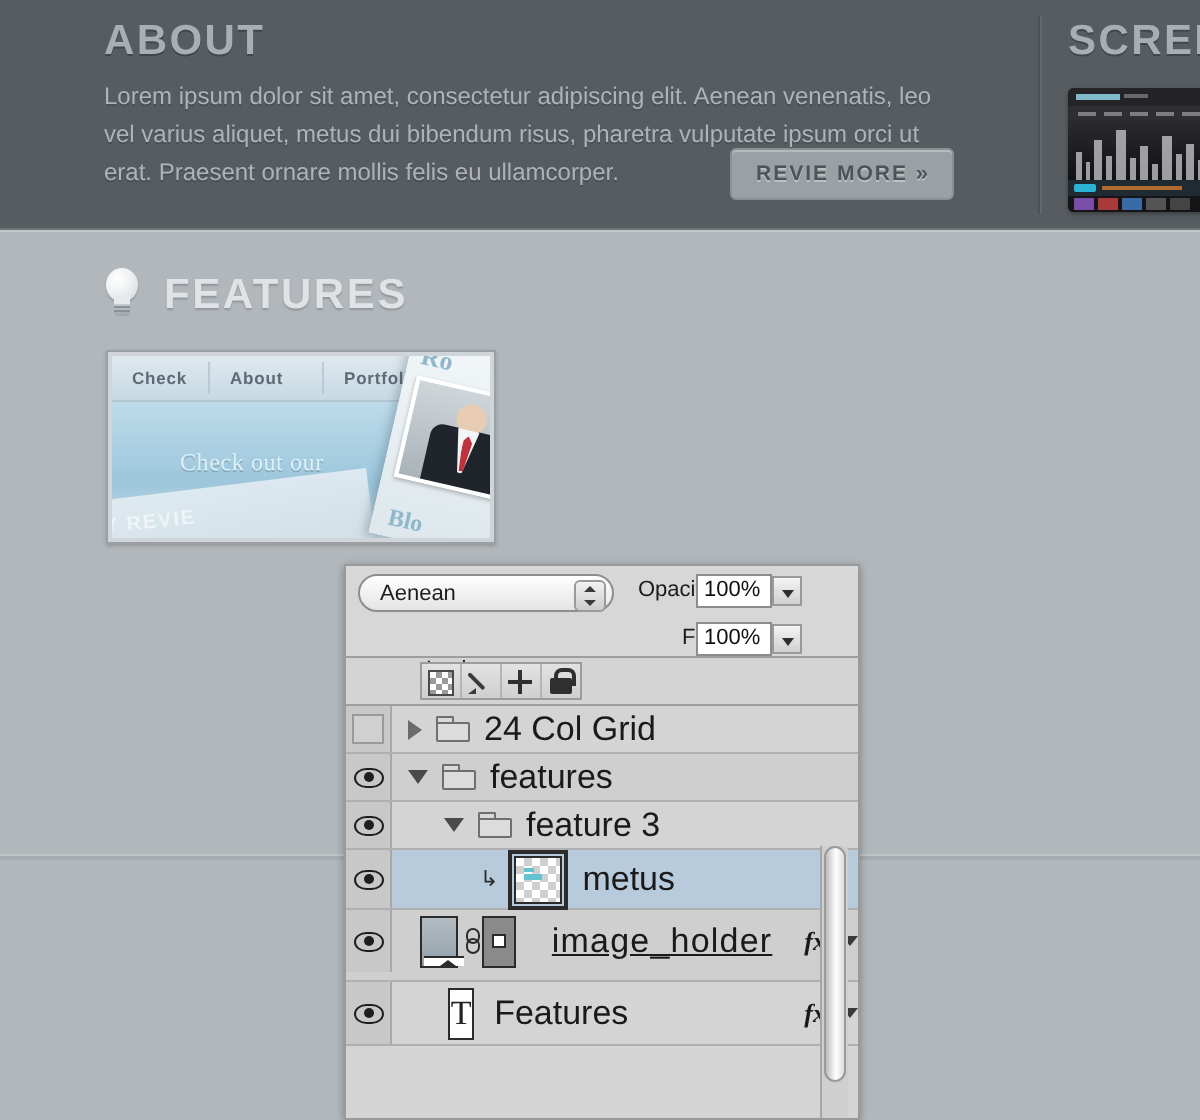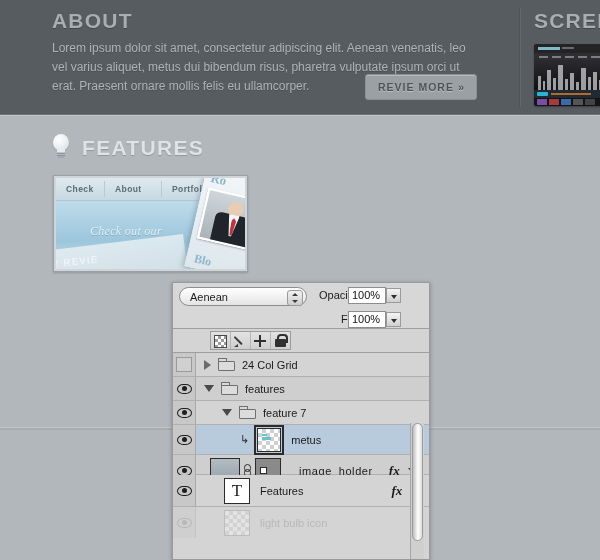--- a/index.html
+++ b/index.html
@@ -119,21 +119,21 @@
     position:absolute;top:6px;font-size:8.5px;color:#5d6c74;font-weight:bold;
     letter-spacing:.4px;
   }
   .fi-nav i{position:absolute;top:3px;width:1px;height:16px;background:#b8cad4;}
   .fi-body{
     position:absolute;left:0;top:22px;width:100%;bottom:0;
     background:linear-gradient(#bfdcea,#9cc6dc 60%,#cfe0e8);
   }
   .fi-caption{
     position:absolute;left:34px;top:24px;font-size:12px;color:#dff0f7;
-    font-style:italic;font-family:"Liberation Serif",serif;letter-spacing:.3px;
+    font-family:"Liberation Serif",serif;letter-spacing:.3px;
     text-shadow:0 1px 0 rgba(90,120,135,.4);
   }
   .fi-w{
     position:absolute;right:22px;top:12px;font-size:20px;font-weight:bold;color:#eaf6fb;
     font-family:"Liberation Serif",serif;
   }
   .fi-rev{
     position:absolute;left:-4px;bottom:2px;font-size:10px;font-weight:bold;color:#eef4f7;
     letter-spacing:1px;transform:rotate(-6deg);
   }
@@ -268,21 +268,21 @@
   .tri{width:0;height:0;display:inline-block;}
   .tri-right{border-top:5px solid transparent;border-bottom:5px solid transparent;border-left:7px solid #6b6b6b;}
   .tri-down{border-left:5px solid transparent;border-right:5px solid transparent;border-top:7px solid #4a4a4a;}
 
   .folder{
     width:17px;height:13px;position:relative;display:inline-block;
   }
   .folder .tab{position:absolute;left:0;top:0;width:7px;height:3px;background:#d9d9d9;border:1px solid #6f6f6f;border-bottom:none;border-radius:1px 1px 0 0;}
   .folder .bd{position:absolute;left:0;top:3px;width:17px;height:10px;background:#dcdcdc;border:1px solid #6f6f6f;box-sizing:border-box;border-radius:0 1px 1px 1px;}
 
-  .lname{font-size:11px;color:#1a1a1a;white-space:nowrap;}
+  .lname{font-size:17px;color:#1a1a1a;white-space:nowrap;}
   .lname.underline{text-decoration:underline;letter-spacing:.6px;}
   .lname.faded{color:#8d8d8d;}
 
   .thumb{
     width:24px;height:24px;border:1px solid #2b2b2b;box-sizing:border-box;background:#fff;
     position:relative;
   }
   .thumb.checker{
     background-image:linear-gradient(45deg,#cfcfcf 25%,transparent 25%,transparent 75%,#cfcfcf 75%),
                      linear-gradient(45deg,#cfcfcf 25%,#ffffff 25%,#ffffff 75%,#cfcfcf 75%);
@@ -517,21 +517,21 @@
             <i class="p"></i>
           </span>
       </div>
       <div class="rowbody">
         <div class="rowflex row-indent-2">
           <span class="tri tri-down"></span>
           <span class="folder">
               <i class="tab"></i>
               <i class="bd"></i>
             </span>
-          <span class="lname">feature 7</span>
+          <span class="lname">feature 3</span>
         </div>
       </div>
     </div>
 
     <div class="lrow selected" style="height:30px">
       <div class="eyecell" style="height:29px;background:#c8c8c8">
         <span class="eye">
             <i class="o"></i>
             <i class="p"></i>
           </span>
@@ -541,21 +541,21 @@
           <span class="clipmark">↳</span>
           <span class="thumb checker active">
             <i class="teal2"></i>
               <i class="teal"></i>
           </span>
           <span class="lname" style="margin-left:5px">metus</span>
         </div>
       </div>
     </div>
 
-    <div class="lrow alt" style="height:20px">
+    <div class="lrow alt" style="height:36px">
       <div class="eyecell" style="height:31px">
         <span class="eye">
             <i class="o"></i>
             <i class="p"></i>
           </span>
       </div>
       <div class="rowbody" style="height:31px">
         <div class="rowflex row-indent-1" style="height:31px;gap:0">
           <span class="thumb photo" style="width:30px;height:26px;margin-left:6px">
             <i class="ln"></i>
@@ -585,33 +585,19 @@
           <span class="tthumb" style="width:26px;height:26px;margin-left:20px">
             <span>T</span>
           </span>
           <span class="lname" style="margin-left:10px">Features</span>
           <span class="fx" style="margin-left:88px">fx</span>
           <span class="fxtri" style="margin-left:8px"></span>
         </div>
       </div>
     </div>
 
-    <div class="lrow ghost" style="height:32px;border-bottom:none">
-      <div class="eyecell off" style="height:31px">
-        <span class="eye">
-            <i class="o"></i>
-            <i class="p"></i>
-          </span>
-      </div>
-      <div class="rowbody" style="height:31px">
-        <div class="rowflex row-indent-1" style="height:31px;gap:0">
-          <span class="thumb checker" style="width:26px;height:26px;margin-left:20px;border-color:#9a9a9a"></span>
-          <span class="lname faded" style="margin-left:10px">light bulb icon</span>
-        </div>
-      </div>
-    </div>
 
   </div>
 
   <div class="ps-scroll">
     <div class="thumbbar"></div>
   </div>
 </div>
 
 </body></html>

